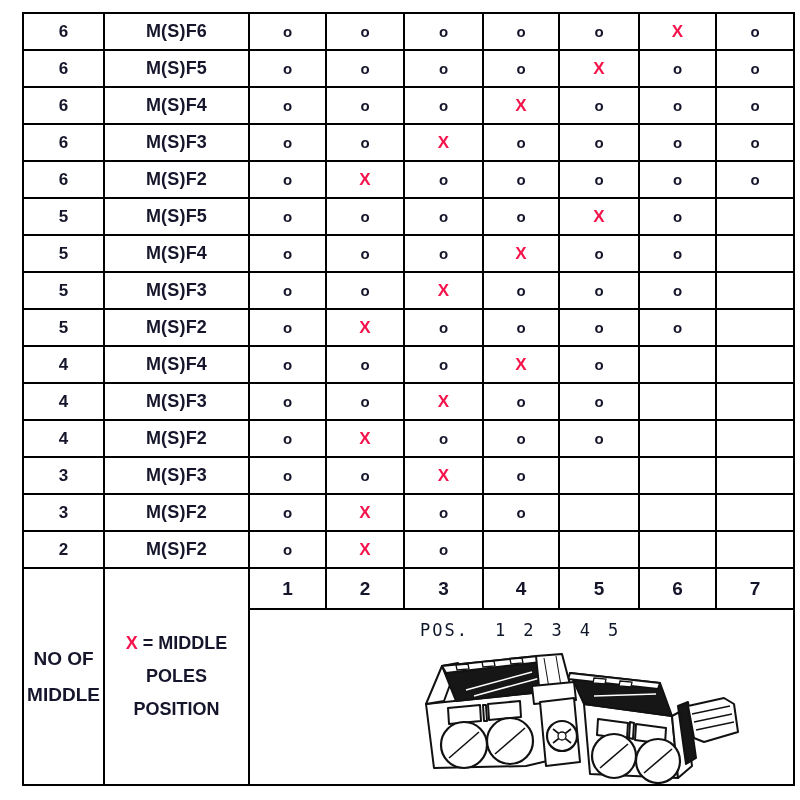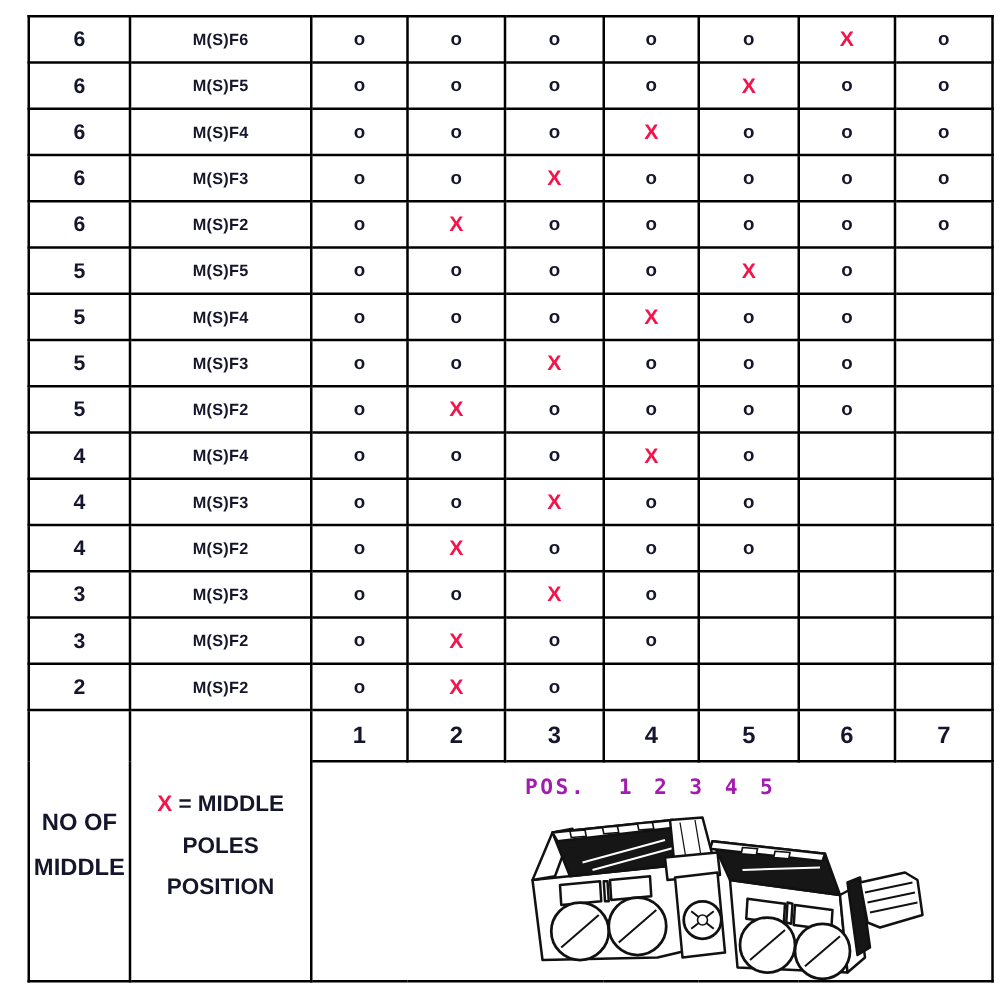--- a/index.html
+++ b/index.html
@@ -1,32 +1,32 @@
 <!DOCTYPE html>
 <html><head>
 <meta charset="utf-8">
 <style>
   html,body{margin:0;padding:0;background:#ffffff;}
   body{width:800px;height:800px;position:relative;font-family:"Liberation Sans",sans-serif;color:#15152b;}
   table.config-table{position:absolute;left:22px;top:12px;border-collapse:collapse;table-layout:fixed;}
   table.config-table td{border:2px solid #000;text-align:center;vertical-align:middle;padding:0;overflow:hidden;}
   tr.data-row{height:37px;}
   td.poles{font-size:17px;font-weight:bold;}
-  td.variant{font-size:13px;font-weight:bold;letter-spacing:0.2px;border-radius:17px;}
+  td.variant{font-size:18px;font-weight:bold;letter-spacing:0.2px;border-radius:17px;}
   td.mark-o{font-size:15px;font-weight:bold;}
   td.mark-x{font-size:17px;font-weight:bold;color:#f5134b;}
   tr.num-row{height:41px;}
   td.num{font-size:19px;font-weight:bold;}
   td.poles-head{font-size:19px;font-weight:bold;line-height:1.85;}
   td.legend-cell{font-size:18px;font-weight:bold;line-height:1.85;}
   .legend-x{color:#f5134b;}
   tr.image-row{height:176px;}
   td.image-cell{position:relative;}
   .pos-row{position:absolute;left:170px;top:10px;display:flex;gap:18px;
-           font-family:"DejaVu Sans Mono",monospace;font-size:17px;color:#a21caf;font-weight:700;}
+           font-family:"DejaVu Sans Mono",monospace;font-size:17px;color:#0f172a;font-weight:400;}
   .pos-row .pos-word{margin-right:8px;letter-spacing:2px;}
   .connector-svg{position:absolute;left:172px;top:36px;}
   .connector-svg .w{fill:#ffffff;stroke:#111111;stroke-width:2;stroke-linejoin:round;}
   .connector-svg .b{fill:#161616;stroke:#111111;stroke-width:2;stroke-linejoin:round;}
   .connector-svg .slot{fill:#ffffff;stroke:#111111;stroke-width:1.3;}
   .connector-svg circle{fill:#ffffff;stroke:#111111;stroke-width:2.2;}
   .connector-svg .slash{stroke:#111111;stroke-width:1.6;}
   .connector-svg .streak{stroke:#ffffff;stroke-width:1.6;}
   .connector-svg .rib{stroke:#111111;stroke-width:1.5;fill:none;}
   .connector-svg .thin{stroke:#111111;stroke-width:1;fill:none;}

